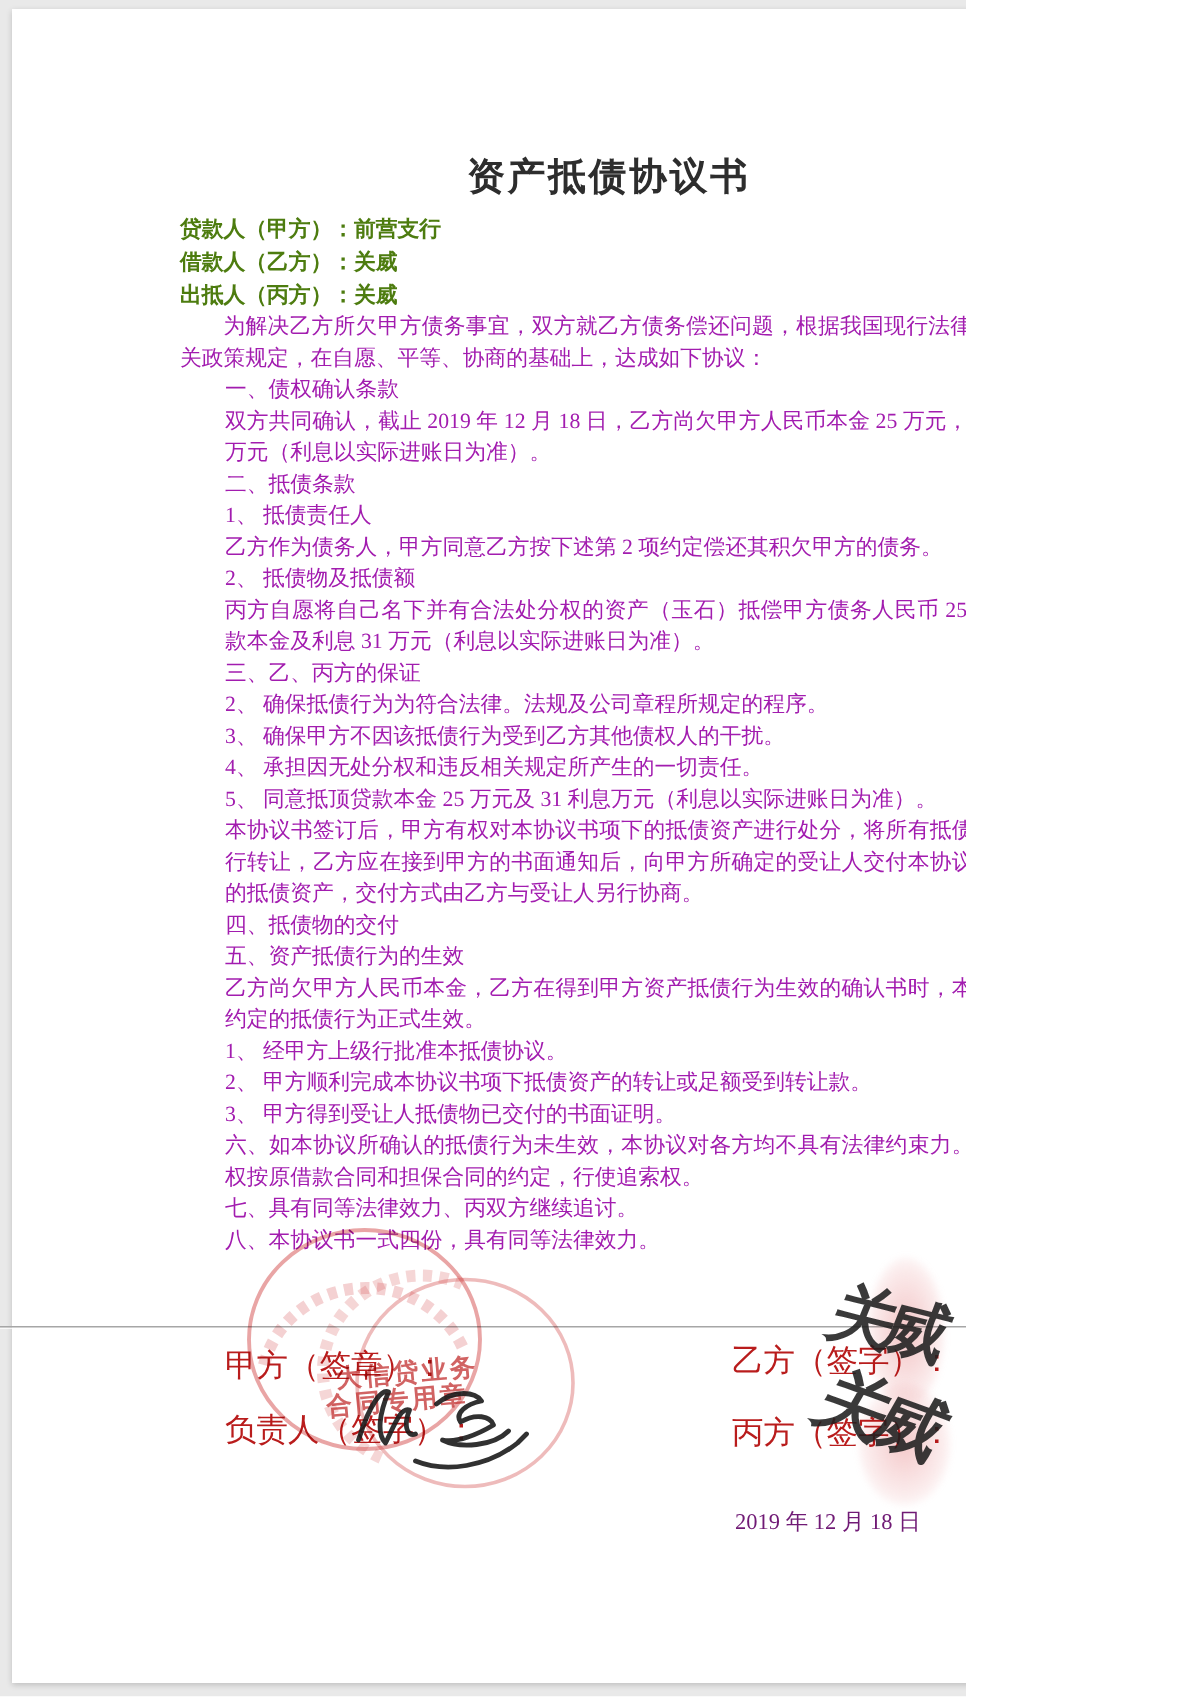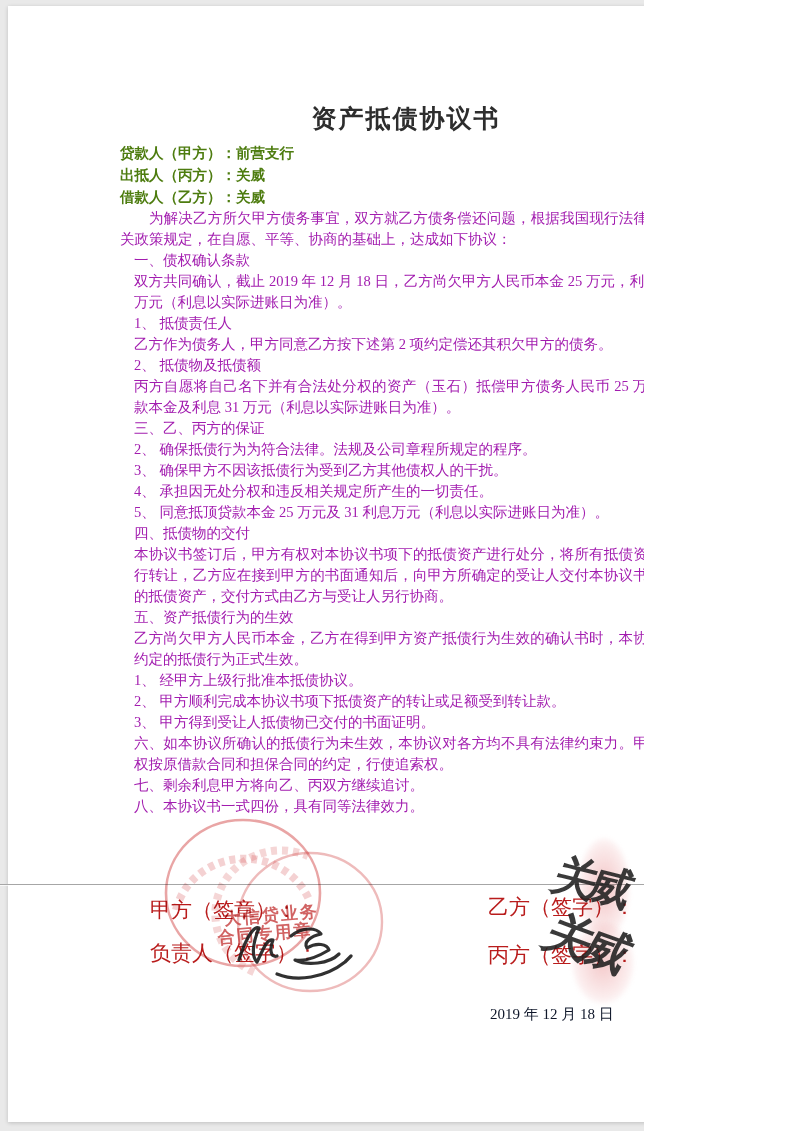--- a/index.html
+++ b/index.html
@@ -12,27 +12,27 @@
     box-shadow:0 1px 4px rgba(0,0,0,.18);
   }
   .doc-body{position:absolute;left:120px;top:102px;width:572px;}
   .title{
     margin:0 0 6px 0;font-size:25px;line-height:34px;text-align:center;
     font-weight:bold;color:#2d2d2d;letter-spacing:2px;
   }
   .party{font-weight:bold;font-size:14.5px;line-height:22px;color:#4d7c0f;}
   .para{margin:0;font-size:14.5px;line-height:21px;text-align:justify;color:#a21caf;}
   .intro{text-indent:2em;}
-  .item{margin-left:14px;width:543px;}
+  .item{margin-left:30px;width:543px;}
   .sig-label{position:absolute;font-size:21px;line-height:20px;white-space:nowrap;color:#b91c1c;}
   .lbl-party-a{left:150px;top:900px;}
   .lbl-manager{left:150px;top:943px;}
   .lbl-party-b{left:488px;top:897px;}
   .lbl-party-c{left:488px;top:945px;}
-  .sig-date{position:absolute;left:490px;top:1005px;font-size:15px;color:#0f172a;white-space:nowrap;}
+  .sig-date{position:absolute;left:490px;top:1005px;font-size:15px;color:#701a75;white-space:nowrap;}
   .scan-line{position:absolute;left:0;top:884px;width:800px;height:1px;background:#a6a6a6;box-shadow:0 1px 0 rgba(255,255,255,.7);}
   .stamp{position:absolute;left:158px;top:812px;mix-blend-mode:multiply;}
   .fingerprint{position:absolute;border-radius:50%;mix-blend-mode:multiply;filter:blur(2px);}
   .fp1{left:578px;top:838px;width:52px;height:100px;
     background:radial-gradient(ellipse at 50% 50%, rgba(233,148,150,.55), rgba(233,148,150,.18) 60%, rgba(233,148,150,0) 78%);}
   .fp2{left:572px;top:922px;width:62px;height:82px;
     background:radial-gradient(ellipse at 50% 50%, rgba(233,148,150,.5), rgba(233,148,150,.16) 60%, rgba(233,148,150,0) 78%);}
   .sig-hand{
     position:absolute;font-weight:bold;color:#1f1f1f;letter-spacing:-9px;
     white-space:nowrap;opacity:.88;transform-origin:left top;
@@ -44,44 +44,45 @@
 </head>
 <body>
 
 <div class="canvas">
   <div class="page"></div>
 
   <div class="doc-body">
     <h1 class="title">资产抵债协议书</h1>
 
     <div class="party">贷款人（甲方）：前营支行</div>
+    <div class="party">借款人（乙方）：关威</div>
     <div class="party">出抵人（丙方）：关威</div>
-    <div class="party">借款人（乙方）：关威</div>
 
     <p class="para intro">为解决乙方所欠甲方债务事宜，双方就乙方债务偿还问题，根据我国现行法律法规有关政策规定，在自愿、平等、协商的基础上，达成如下协议：</p>
     <p class="para item">一、债权确认条款</p>
     <p class="para item">双方共同确认，截止 2019 年 12 月 18 日，乙方尚欠甲方人民币本金 25 万元，利息 31 万元（利息以实际进账日为准）。</p>
+    <p class="para item">二、抵债条款</p>
     <p class="para item">1、 抵债责任人</p>
     <p class="para item">乙方作为债务人，甲方同意乙方按下述第 2 项约定偿还其积欠甲方的债务。</p>
     <p class="para item">2、 抵债物及抵债额</p>
     <p class="para item">丙方自愿将自己名下并有合法处分权的资产（玉石）抵偿甲方债务人民币 25 万元贷款本金及利息 31 万元（利息以实际进账日为准）。</p>
     <p class="para item">三、乙、丙方的保证</p>
     <p class="para item">2、 确保抵债行为为符合法律。法规及公司章程所规定的程序。</p>
     <p class="para item">3、 确保甲方不因该抵债行为受到乙方其他债权人的干扰。</p>
     <p class="para item">4、 承担因无处分权和违反相关规定所产生的一切责任。</p>
     <p class="para item">5、 同意抵顶贷款本金 25 万元及 31 利息万元（利息以实际进账日为准）。</p>
+    <p class="para item">本协议书签订后，甲方有权对本协议书项下的抵债资产进行处分，将所有抵债资产进行转让，乙方应在接到甲方的书面通知后，向甲方所确定的受让人交付本协议书项下的抵债资产，交付方式由乙方与受让人另行协商。</p>
     <p class="para item">四、抵债物的交付</p>
-    <p class="para item">本协议书签订后，甲方有权对本协议书项下的抵债资产进行处分，将所有抵债资产进行转让，乙方应在接到甲方的书面通知后，向甲方所确定的受让人交付本协议书项下的抵债资产，交付方式由乙方与受让人另行协商。</p>
     <p class="para item">五、资产抵债行为的生效</p>
     <p class="para item">乙方尚欠甲方人民币本金，乙方在得到甲方资产抵债行为生效的确认书时，本协议所约定的抵债行为正式生效。</p>
     <p class="para item">1、 经甲方上级行批准本抵债协议。</p>
     <p class="para item">2、 甲方顺利完成本协议书项下抵债资产的转让或足额受到转让款。</p>
     <p class="para item">3、 甲方得到受让人抵债物已交付的书面证明。</p>
     <p class="para item">六、如本协议所确认的抵债行为未生效，本协议对各方均不具有法律约束力。甲方有权按原借款合同和担保合同的约定，行使追索权。</p>
-    <p class="para item">七、剩余利息甲方将向乙、丙双方继续追讨。</p>
+    <p class="para item">七、具有同等法律效力、丙双方继续追讨。</p>
     <p class="para item">八、本协议书一式四份，具有同等法律效力。</p>
   </div>
 
   <div class="scan-line"></div>
 
   <div class="sig-label lbl-party-a">甲方（签章）：</div>
   <div class="sig-label lbl-party-b">乙方（签字）：</div>
   <div class="sig-label lbl-manager">负责人（签字）：</div>
   <div class="sig-label lbl-party-c">丙方（签字）：</div>
   <div class="sig-date">2019 年 12 月 18 日</div>

